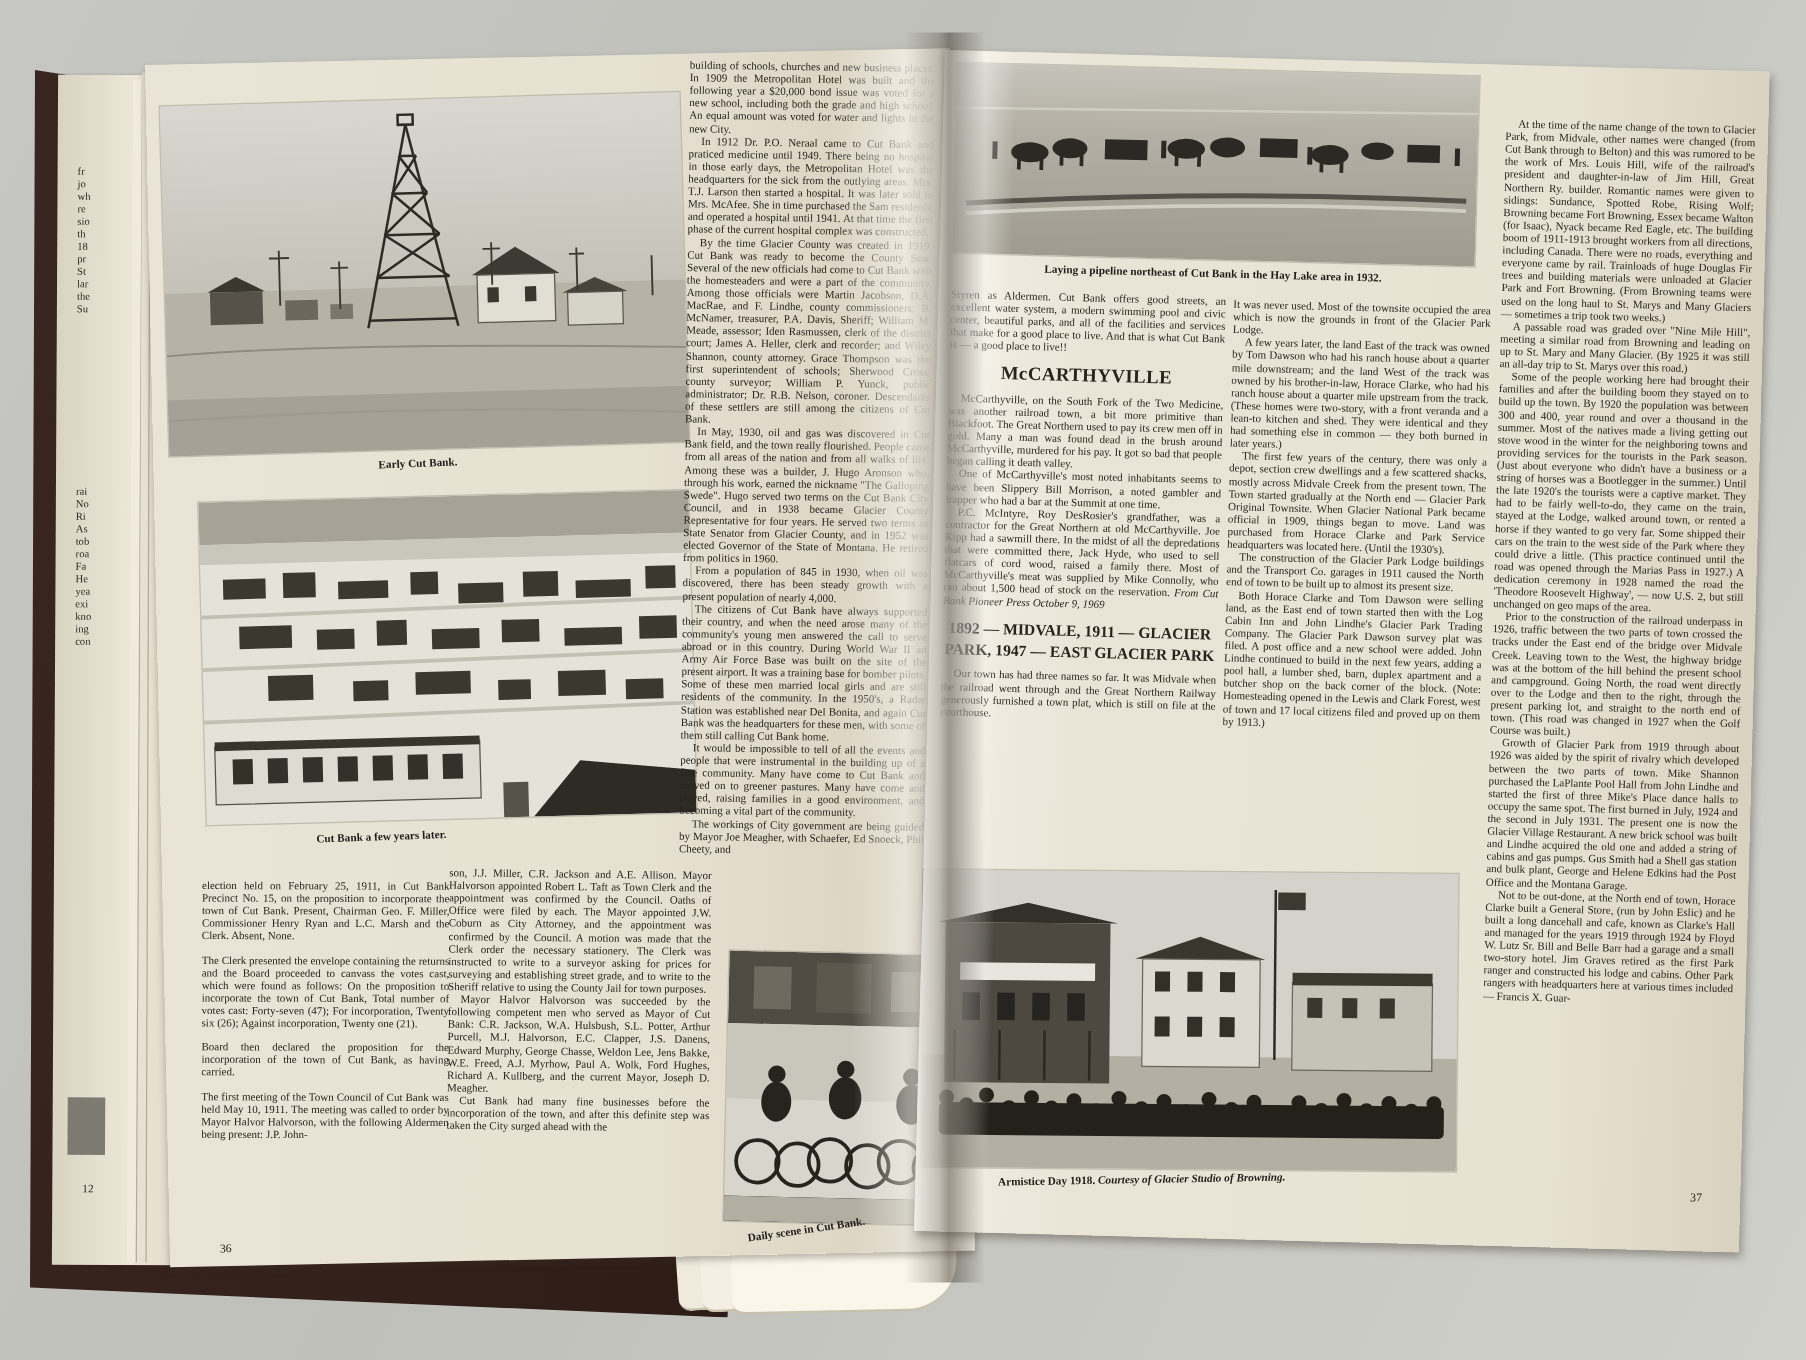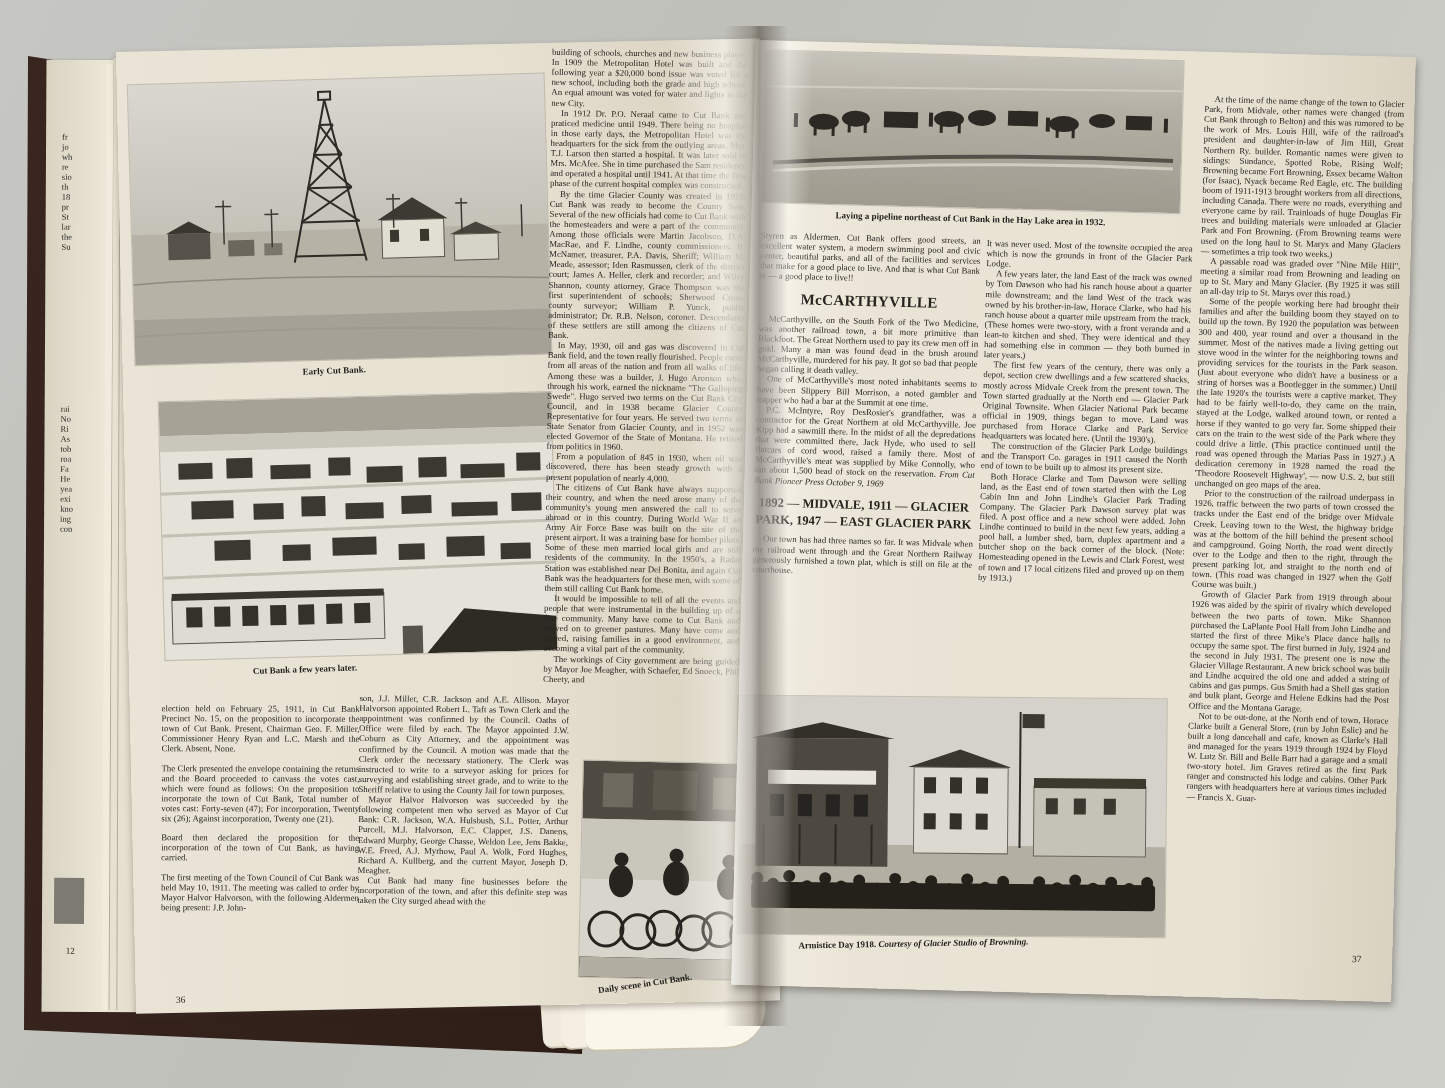--- a/index.html
+++ b/index.html
@@ -8,21 +8,21 @@
     font-family:"Liberation Serif", serif;color:#26231f;}
   
   .cover{position:absolute;inset:0;z-index:1;
     background:linear-gradient(100deg,#3a2620 0%,#2c1b15 55%,#41281f 100%);
     clip-path:polygon(28px 56px,118px 70px,116px 92px,54px 84px,50px 980px,585px 1000px,582px 1054px,24px 1030px);}
   
   .underpage{position:absolute;left:44px;top:60px;width:106px;height:952px;z-index:2;
     background:linear-gradient(to right,#d9d3c2 0%,#ece6d7 55%,#e0d9c8 100%);
     transform:rotate(.3deg);box-shadow:1px 0 2px rgba(60,50,40,.35);}
   .frag{position:absolute;left:16px;top:72px;font-size:8.5px;line-height:10px;white-space:pre-line;color:#2b2823;}
-  .frag.b{top:344px;}
+  .frag.b{top:328px;}
   .under-photo-a{position:absolute;left:86px;top:168px;width:20px;height:150px;
     background:linear-gradient(to bottom,#6b675d,#403d36 40%,#575349 75%,#6f6b60);}
   .under-photo-b{position:absolute;left:12px;top:818px;width:30px;height:46px;background:#7d7a71;}
   .under-num{position:absolute;left:24px;top:886px;font-size:9px;}
   .edge-sliver{position:absolute;z-index:2;background:#f0ebdd;border-right:1px solid #b3ab99;}
   .e1{left:104px;top:64px;width:7px;height:946px;transform:rotate(.3deg);}
   .e2{left:112px;top:58px;width:6px;height:952px;transform:rotate(.2deg);background:#e7e1d1;}
   
   .fan{position:absolute;z-index:3;background:#efeadc;border-bottom:2px solid #c9c1ad;border-radius:0 0 40px 10px;}
   .f1{left:540px;top:944px;width:218px;height:96px;transform:rotate(-4deg);}

